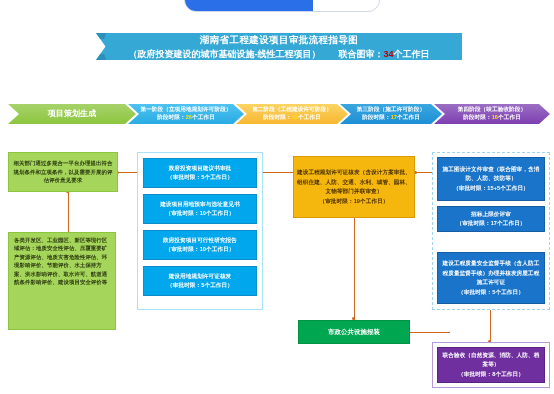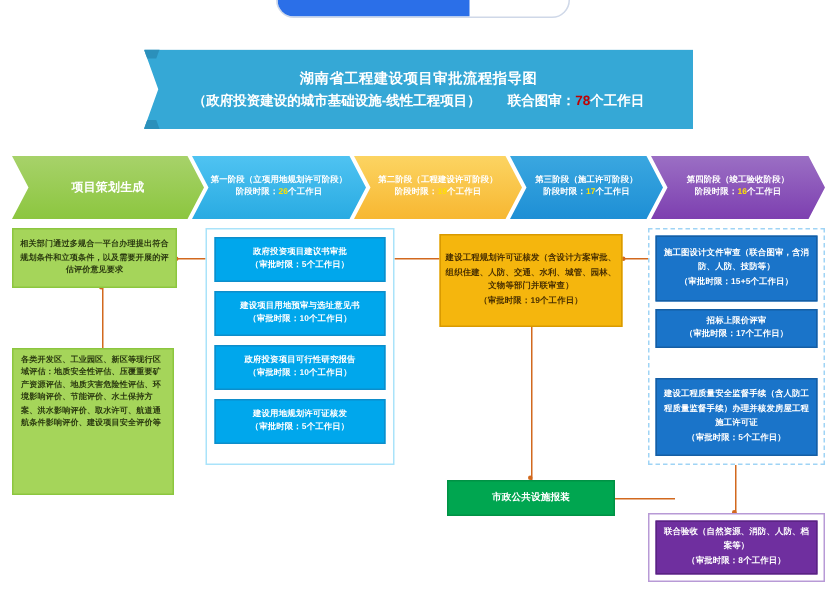--- a/index.html
+++ b/index.html
@@ -12,38 +12,38 @@
 
   
   #progress-strip{
     position:absolute;left:184px;top:-14px;width:194px;height:24px;
     border:1px solid #cfd8e8;border-radius:12px;background:#ffffff;overflow:hidden;
   }
   #progress-fill{position:absolute;left:0;top:0;bottom:0;width:66%;background:#2b6fe8;}
 
   
   #title-banner{
-    position:absolute;left:96px;top:33px;width:366px;height:53px;
+    position:absolute;left:96px;top:33px;width:366px;height:27px;
     background:#35a8d6;
     clip-path:polygon(0 0,100% 0,100% 100%,0 100%,2.6% 50%);
     box-shadow:0 1px 2px rgba(0,0,0,.25);
     display:flex;flex-direction:column;align-items:center;justify-content:center;
   }
   #title-banner:before,#title-banner:after{
     content:"";position:absolute;width:10px;height:10px;background:#2b90bb;
   }
   #title-banner:before{left:0;top:-4px;transform:skewX(-20deg);}
   #title-banner:after{left:0;bottom:-4px;transform:skewX(20deg);}
   .t-line1{font-size:9.5px;font-weight:bold;color:#fff;letter-spacing:.4px;line-height:14px;}
   .t-line2{font-size:9px;font-weight:bold;color:#fff;line-height:14px;white-space:nowrap;}
   .t-days{color:#c00000;font-weight:bold;}
 
   
   .chev{
-    position:absolute;top:104px;height:42px;
+    position:absolute;top:104px;height:20px;
     display:flex;flex-direction:column;align-items:center;justify-content:center;
     text-align:center;color:#fff;font-weight:bold;
     clip-path:polygon(0 0,calc(100% - 11px) 0,100% 50%,calc(100% - 11px) 100%,0 100%,11px 50%);
   }
   .chev .cl{font-size:5.6px;line-height:7.6px;letter-spacing:.1px;white-space:nowrap;}
   .chev .cnum{color:#ffe000;font-weight:bold;}
   #stage-0{left:8px;width:128px;background:linear-gradient(180deg,#a7d26a,#8cc63f);
            clip-path:polygon(0 0,calc(100% - 11px) 0,100% 50%,calc(100% - 11px) 100%,0 100%,11px 50%);}
   #stage-0 .cl{font-size:8px;}
   #stage-1{left:128px;width:116px;background:linear-gradient(180deg,#4fc3f2,#29abe2);}
@@ -107,21 +107,21 @@
 </head>
 <body>
 
 <div id="progress-strip">
   <div id="progress-fill" style="width: 66%;"></div>
 </div>
 
 <div id="title-banner">
   <div class="t-line1">湖南省工程建设项目审批流程指导图</div>
   <div class="t-line2">
-    <span>（政府投资建设的城市基础设施-线性工程项目）　　联合图审：</span><span class="t-days">78</span><span>个工作日</span>
+    <span>（政府投资建设的城市基础设施-线性工程项目）　　联合图审：</span><span class="t-days">34</span><span>个工作日</span>
   </div>
 </div>
 
 <div class="chev" id="stage-0">
   <div class="cl">项目策划生成</div>
 </div>
 <div class="chev" id="stage-1">
   <div class="cl">第一阶段（立项用地规划许可阶段）</div>
   <div class="cl">
     <span>阶段时限：</span><span class="cnum">26</span><span>个工作日</span>

